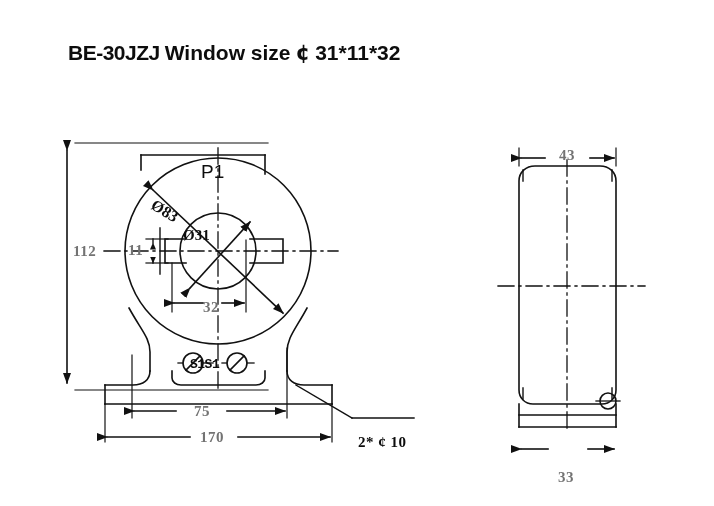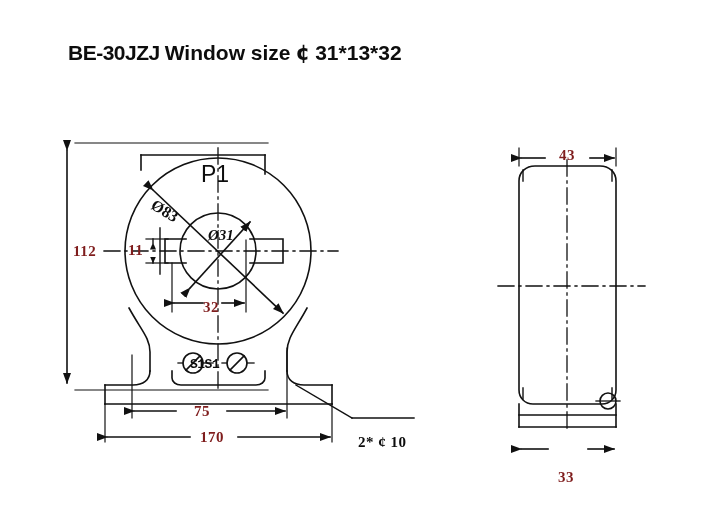--- a/index.html
+++ b/index.html
@@ -24,28 +24,28 @@
   .title .tt-gap{display:inline-block;width:5px;}
   .title .tt-phi{font-family:"DejaVu Sans", sans-serif;font-weight:bold;}
 
   svg.canvas{position:absolute;left:0;top:0;width:714px;height:506px;}
 
   .dimtext{
     position:absolute;
     font-family:"Liberation Serif", serif;
     font-size:15px;
     font-weight:bold;
-    color:#7f1d1d;
+    color:#737373;
     white-space:nowrap;
     letter-spacing:0.5px;
   }
   .lbl-p1{
     position:absolute;
     font-family:"Liberation Sans", sans-serif;
-    font-size:23px;
+    font-size:19px;
     font-weight:normal;
     color:#0d0d0d;
     letter-spacing:0px;
   }
   .lbl-d83{
     position:absolute;
     font-family:"Liberation Serif", serif;
     font-size:16px;font-weight:bold;color:#0d0d0d;
     transform:rotate(31deg);
     transform-origin:left top;
@@ -72,21 +72,21 @@
     letter-spacing:0.5px;
     margin-top:27px;
   }
 </style>
 </head>
 <body>
 
 <div class="drawing-root">
 
   <div class="title">
-    <span class="tt-model">BE-30JZJ</span><span class="tt-gap"></span><span>Window size</span><span class="tt-gap"></span><span class="tt-phi">¢</span><span class="tt-gap"></span><span>31*13*32</span>
+    <span class="tt-model">BE-30JZJ</span><span class="tt-gap"></span><span>Window size</span><span class="tt-gap"></span><span class="tt-phi">¢</span><span class="tt-gap"></span><span>31*11*32</span>
   </div>
 
   <svg class="canvas" viewBox="0 0 714 506">
     <defs>
       <marker id="ah" markerWidth="11" markerHeight="8" refX="10" refY="4" orient="auto" markerUnits="userSpaceOnUse">
         <path d="M0,0 L11,4 L0,8 Z" fill="#111111"></path>
       </marker>
       <marker id="ahs" markerWidth="7" markerHeight="6" refX="6.5" refY="3" orient="auto" markerUnits="userSpaceOnUse">
         <path d="M0,0 L7,3 L0,6 Z" fill="#111111"></path>
       </marker>
@@ -235,21 +235,21 @@
         <path d="M588,449 L614,449" marker-end="url(#ah)"></path>
       </g>
 
     </g>
   </svg>
 
   <div class="lbl-p1" style="left:201px;top:161px;">P1</div>
 
   <div class="lbl-d83" style="left:157px;top:196px;">Ø83</div>
 
-  <div class="lbl-d31" style="left:208px;top:227px;font-style:italic;">Ø31</div>
+  <div class="lbl-d31" style="left:183px;top:227px;">Ø31</div>
 
   <div class="dimtext" style="left:31px;top:243px;margin-left:42px;">112</div>
 
   <div class="dimtext" style="left:128px;top:242px;">11</div>
 
   <div class="dimtext" style="left:203px;top:299px;">32</div>
 
   <div class="dimtext" style="left:194px;top:403px;">75</div>
 
   <div class="dimtext" style="left:200px;top:429px;">170</div>

